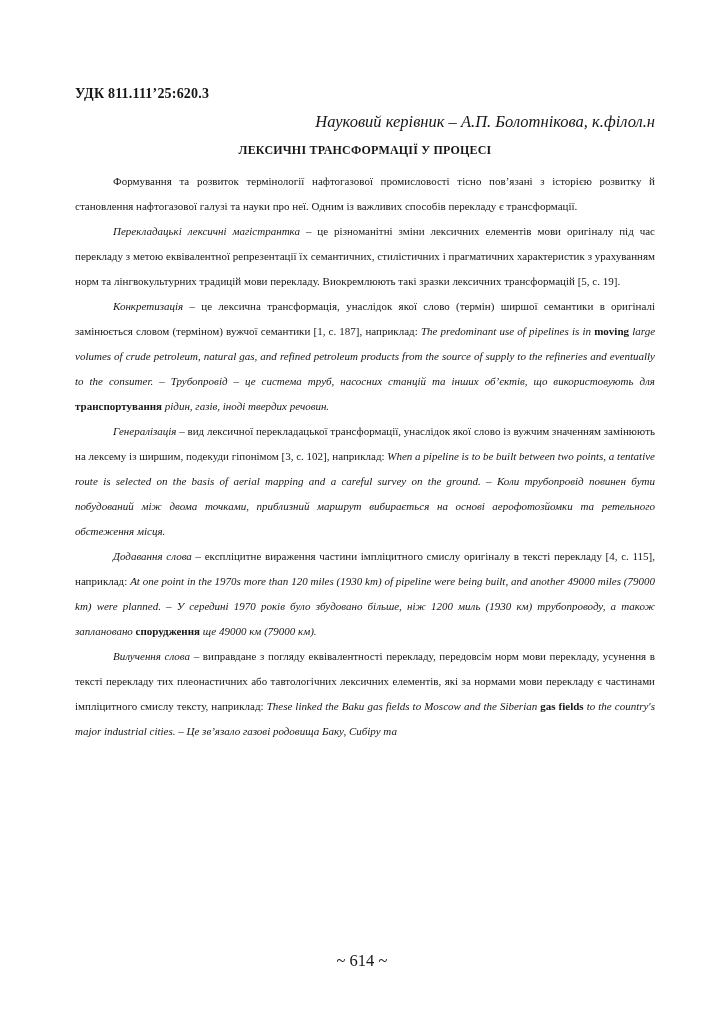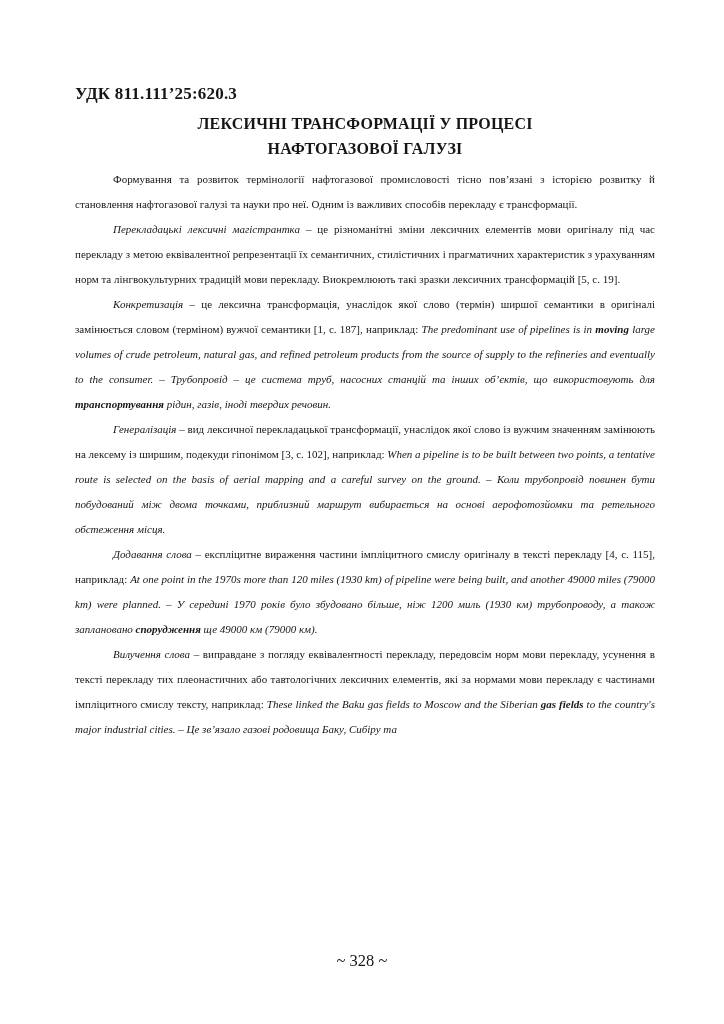--- a/index.html
+++ b/index.html
@@ -19,76 +19,76 @@
   }
   .content {
     position: absolute;
     left: 75px;
     top: 0;
     width: 580px;
   }
   .udc {
     margin-top: 84px;
     font-weight: bold;
-    font-size: 17px;
+    font-size: 14px;
     line-height: 19px;
     letter-spacing: 0.2px;
   }
   .byline {
     margin-top: 9px;
     text-align: right;
     font-style: italic;
     font-size: 16.5px;
     line-height: 19.3px;
   }
   .title {
     margin: 7px 0 0 0;
     text-align: center;
     font-weight: bold;
-    font-size: 16px;
+    font-size: 12px;
     line-height: 24.5px;
     letter-spacing: 0.2px;
   }
   .body-text {
     margin-top: 6px;
     font-size: 11px;
     line-height: 25px;
     text-align: justify;
   }
   .body-text p {
     margin: 0;
     text-indent: 38px;
   }
   .run-i  { font-style: italic; }
-  .run-bi { font-style: italic; font-weight: bold; }
+  .run-bi { font-weight: bold; }
   .footer {
     position: absolute;
     left: 0;
     right: 0;
     top: 951px;
     text-align: center;
     font-size: 16.5px;
     line-height: 19px;
   }
 </style>
 </head>
 <body>
 
 <div class="page" style="background: rgb(255, 255, 255); color: rgb(22, 22, 22);">
   <div class="content">
     <div class="udc">УДК 811.111’25:620.3</div>
     <div class="byline">
+        <div>Науковий керівник – А.П. Болотнікова, к.філол.н</div>
       </div>
     <h1 class="title">
         <div>ЛЕКСИЧНІ ТРАНСФОРМАЦІЇ У ПРОЦЕСІ</div>
-        <div>НАФТОГАЗОВОЇ ГАЛУЗІ</div>
       </h1>
     <div class="body-text">
         <p><span>Формування та розвиток термінології нафтогазової промисловості тісно пов’язані з історією розвитку й становлення нафтогазової галузі та науки про неї. Одним із важливих способів перекладу є трансформації.</span></p>
         <p><span class="run-i">Перекладацькі лексичні магістрантка</span><span> – це різноманітні зміни лексичних елементів мови оригіналу під час перекладу з метою еквівалентної репрезентації їх семантичних, стилістичних і прагматичних характеристик з урахуванням норм та лінгвокультурних традицій мови перекладу. Виокремлюють такі зразки лексичних трансформацій [5, с. 19].</span></p>
         <p><span class="run-i">Конкретизація</span><span> – це лексична трансформація, унаслідок якої слово (термін) ширшої семантики в оригіналі замінюється словом (терміном) вужчої семантики [1, с. 187], наприклад: </span><span class="run-i">The predominant use of pipelines is in </span><span class="run-bi">moving</span><span class="run-i"> large volumes of crude petroleum, natural gas, and refined petroleum products from the source of supply to the refineries and eventually to the consumer. – Трубопровід – це система труб, насосних станцій та інших об’єктів, що використовують для </span><span class="run-bi">транспортування</span><span class="run-i"> рідин, газів, іноді твердих речовин.</span></p>
         <p><span class="run-i">Генералізація</span><span> – вид лексичної перекладацької трансформації, унаслідок якої слово із вужчим значенням замінюють на лексему із ширшим, подекуди гіпонімом [3, с. 102], наприклад: </span><span class="run-i">When a pipeline is to be built between two points, a tentative route is selected on the basis of aerial mapping and a careful survey on the ground. – Коли трубопровід повинен бути побудований між двома точками, приблизний маршрут вибирається на основі аерофотозйомки та ретельного обстеження місця.</span></p>
         <p><span class="run-i">Додавання слова</span><span> – експліцитне вираження частини імпліцитного смислу оригіналу в тексті перекладу [4, с. 115], наприклад: </span><span class="run-i">At one point in the 1970s more than 120 miles (1930 km) of pipeline were being built, and another 49000 miles (79000 km) were planned. – У середині 1970 років було збудовано більше, ніж 1200 миль (1930 км) трубопроводу, а також заплановано </span><span class="run-bi">спорудження</span><span class="run-i"> ще 49000 км (79000 км).</span></p>
         <p><span class="run-i">Вилучення слова</span><span> – виправдане з погляду еквівалентності перекладу, передовсім норм мови перекладу, усунення в тексті перекладу тих плеонастичних або тавтологічних лексичних елементів, які за нормами мови перекладу є частинами імпліцитного смислу тексту, наприклад: </span><span class="run-i">These linked the Baku gas fields to Moscow and the Siberian </span><span class="run-bi">gas fields</span><span class="run-i"> to the country's major industrial cities. – Це зв’язало газові родовища Баку, Сибіру та</span></p>
       </div>
   </div>
-  <div class="footer">~ 328 ~</div>
+  <div class="footer">~ 614 ~</div>
 </div>
 
 </body></html>

